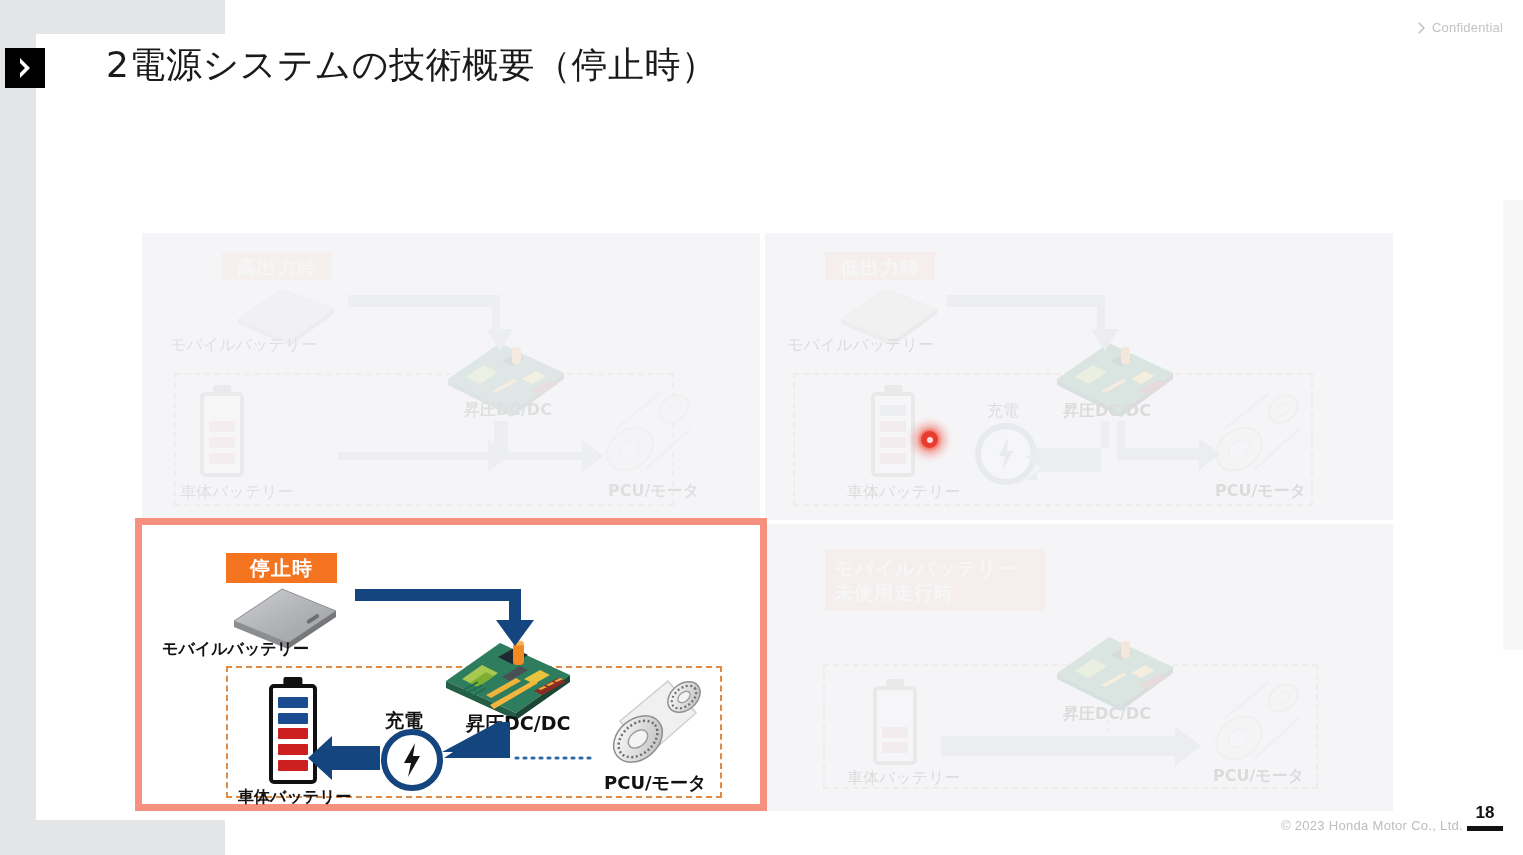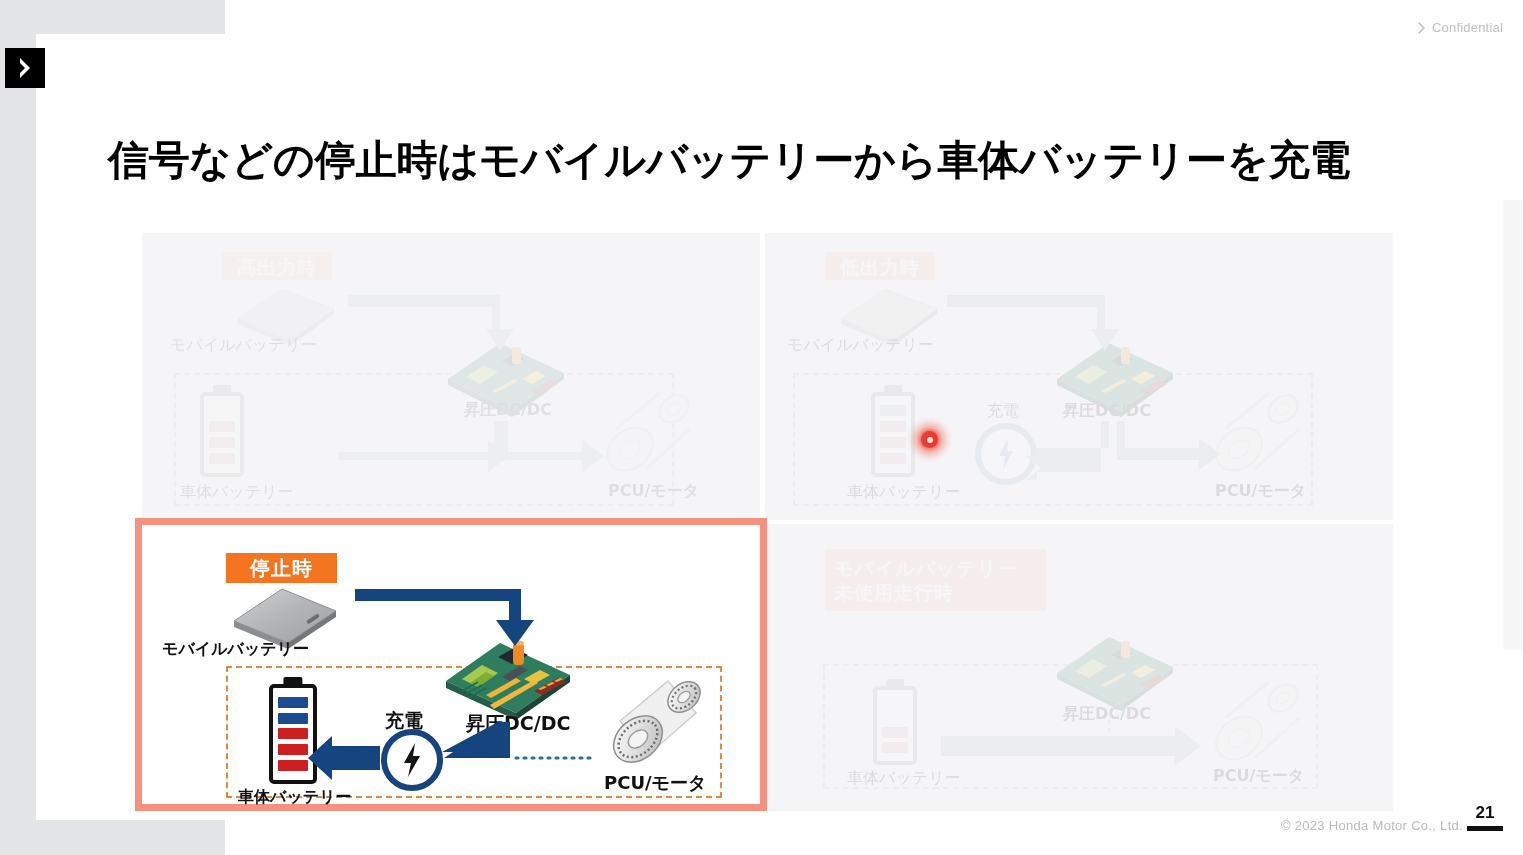--- a/index.html
+++ b/index.html
@@ -215,21 +215,21 @@
     </svg>
   </div>
 
   <div class="confidential">
     <svg class="chev" width="9" height="12" viewBox="0 0 9 12" aria-hidden="true">
       <path d="M2 1 L7 6 L2 11" fill="none" stroke="#c2c2c4" stroke-width="1.6" stroke-linecap="round" stroke-linejoin="round"></path>
     </svg>
     <span>Confidential</span>
   </div>
 
-  <div class="page-subtitle">信号などの停止時はモバイルバッテリーから車体バッテリーを充電</div>
+  <div class="page-title">2電源システムの技術概要（停止時）</div>
 
   <div class="diagram-area">
 
     <div class="quad q1">
       <div class="faded" style="position:absolute;inset:0;">
 
         <div class="badge ghost b1" style="opacity:1;">高出力時</div>
 
         <div class="slab" style="left:88px; top:50px; width:110px; height:66px;">
           <svg width="110" height="66" viewBox="0 0 110 66" aria-hidden="true">
@@ -543,16 +543,16 @@
           </g>
 
           <path d="M374,233 L452,233" stroke="#2f6aa8" stroke-width="3.2" stroke-dasharray="2 6" stroke-linecap="round" fill="none"></path>
         </svg>
       </div>
 
     </div>
   </div>
 
   <div class="copyright">© 2023 Honda Motor Co., Ltd.</div>
-  <div class="page-number">21</div>
+  <div class="page-number">18</div>
   <div class="page-rule"></div>
 
 </div>
 
 </body></html>

